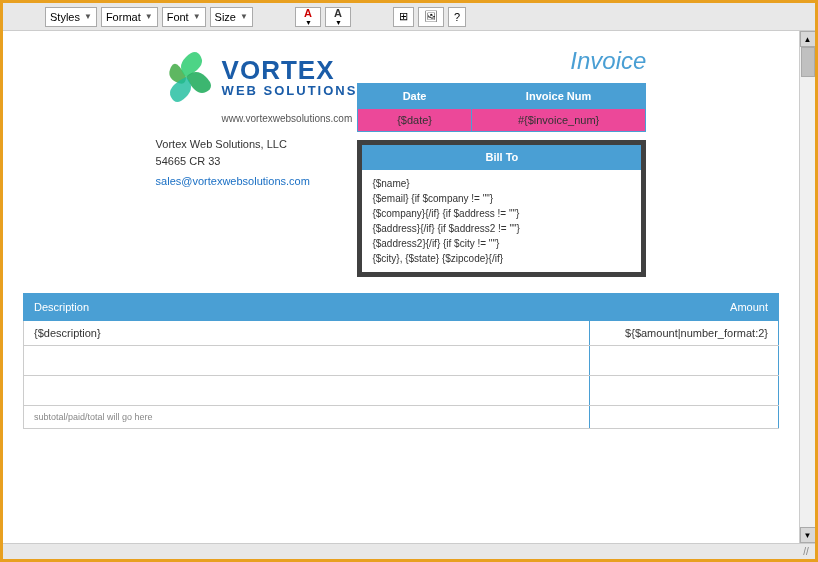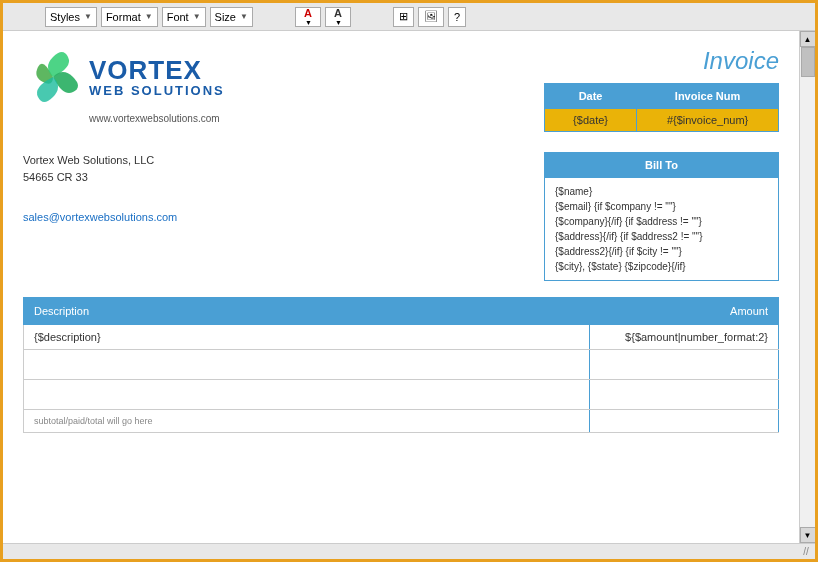--- a/index.html
+++ b/index.html
@@ -117,21 +117,21 @@
       height: 30px;
       background: #c0c0c0;
       border: 1px solid #aaa;
       position: absolute;
       top: 0;
     }
 
     
     .invoice-top {
       display: flex;
-      justify-content: space-between;
+      justify-content: center;
       margin-bottom: 16px;
     }
 
     .logo-section {
       display: flex;
       flex-direction: column;
     }
 
     .logo-container {
       display: flex;
@@ -167,39 +167,39 @@
     }
 
     .website-url {
       font-size: 10px;
       color: #555;
       margin-top: 2px;
       margin-left: 66px;
     }
 
     .company-info {
-      margin-top: 28px;
+      margin-top: 12px;
       font-size: 11px;
       color: #333;
       line-height: 1.5;
     }
 
     .company-contact {
-      margin-top: 24px;
+      margin-top: 4px;
       font-size: 11px;
       color: #1a6fc4;
       line-height: 1.5;
     }
 
     
     .invoice-right {
       display: flex;
       flex-direction: column;
       align-items: flex-end;
-      width: 235px;
+      width: 289px;
     }
 
     .invoice-title {
       font-size: 24px;
       color: #4a9fd4;
       margin-bottom: 8px;
       font-style: italic;
     }
 
     
@@ -217,29 +217,29 @@
       font-size: 11px;
       font-weight: bold;
       border: 1px solid #4a9fd4;
     }
 
     .invoice-table td {
       padding: 5px 10px;
       text-align: center;
       font-size: 11px;
       border: 1px solid #4a9fd4;
-      background: #eab308;
+      background: #ec4899;
       color: #333;
     }
 
     .bill-to-table {
       width: 100%;
       border-collapse: collapse;
-      border: 1px solid #404040;
-      margin-top: 20px;
+      border: 5px solid #404040;
+      margin-top: 8px;
     }
 
     .bill-to-table th {
       background: #4a9fd4;
       color: white;
       padding: 6px 10px;
       text-align: center;
       font-size: 11px;
       font-weight: bold;
       border: 1px solid #4a9fd4;

